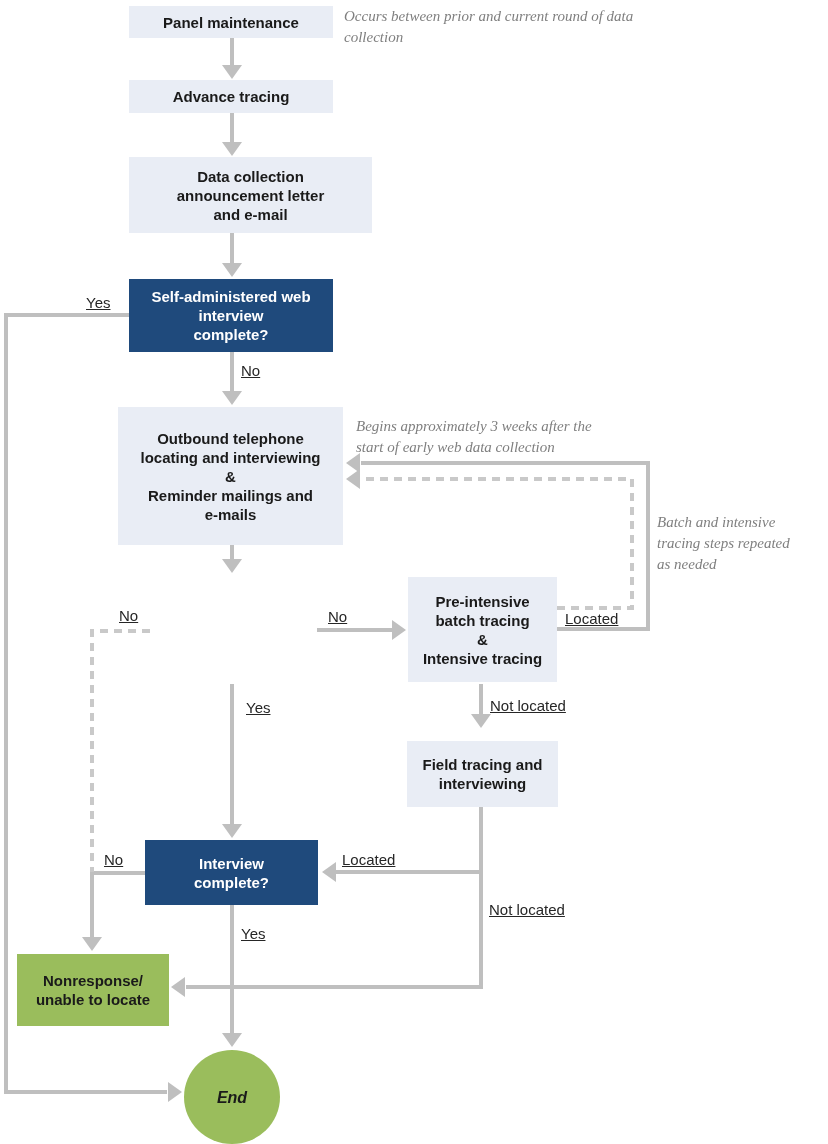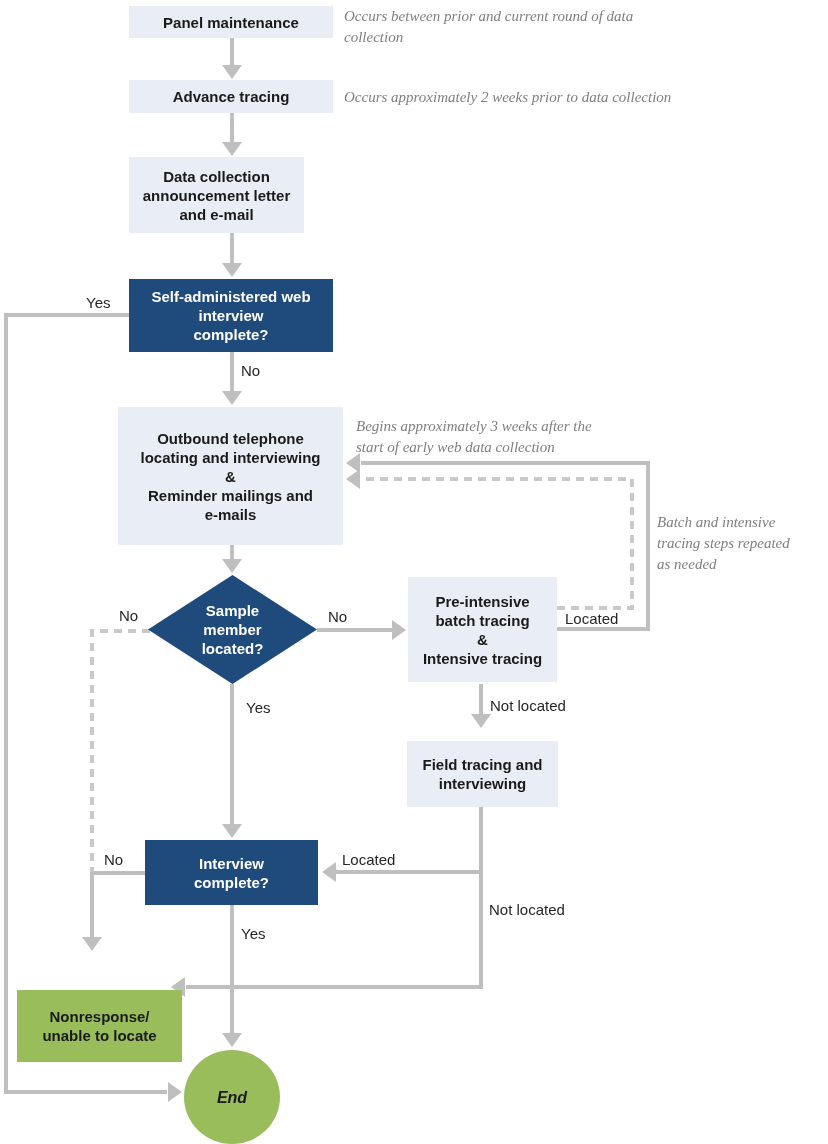--- a/index.html
+++ b/index.html
@@ -19,21 +19,21 @@
   .node--diamond{
     background:var(--box-dark,#1F4A7C);color:#fff;
     clip-path:polygon(50% 0%,100% 50%,50% 100%,0% 50%);
   }
   .node--circle{background:var(--green,#9ABD5C);border-radius:50%;font-size:16px;font-style:italic;}
   .annotation{
     position:absolute;z-index:2;font-style:italic;font-size:15px;line-height:21px;
     color:var(--annotation,#7F7F7F);white-space:pre-line;font-family:Liberation Serif, serif;
   }
   .edge-label{
-    position:absolute;z-index:3;font-size:15px;line-height:17px;color:#262626;white-space:nowrap;
+    position:absolute;z-index:3;font-size:15px;line-height:17px;color:#262626;white-space:nowrap;text-decoration:underline;
   }
 </style>
 </head>
 <body>
 
 <div class="canvas">
 
   <svg class="edges" width="828" height="1144" viewBox="0 0 828 1144">
     <g stroke="#BFBFBF" stroke-width="4" fill="none">
 
@@ -80,58 +80,54 @@
       <polygon points="322,872 336,862 336,882"></polygon>
       <polygon points="171,987 185,977 185,997"></polygon>
       <polygon points="92,951 82,937 102,937"></polygon>
     </g>
   </svg>
 
   <div class="node node--light" style="left:129px;top:80px;width:204px;height:33px;">Advance tracing</div>
 
   <div class="node node--light" style="left:129px;top:6px;width:204px;height:32px;">Panel maintenance</div>
 
-  <div class="node node--light" style="left:129px;top:157px;width:175px;height:76px;">Data collection
+  <div class="node node--light" style="left:129px;top:157px;width:243px;height:76px;">Data collection
 announcement letter
 and e-mail</div>
 
   <div class="node node--dark" style="left:129px;top:279px;width:204px;height:73px;text-align:center;">Self-administered web
 interview
 complete?</div>
 
   <div class="node node--light" style="left:118px;top:407px;width:225px;height:138px;">Outbound telephone
 locating and interviewing
 &amp;
 Reminder mailings and
 e-mails</div>
 
-  <div class="node node--diamond" style="left:148px;top:575px;width:169px;height:109px;">Sample
-member
-located?</div>
 
   <div class="node node--light" style="left:408px;top:577px;width:149px;height:105px;">Pre-intensive
 batch tracing
 &amp;
 Intensive tracing</div>
 
   <div class="node node--light" style="left:407px;top:729px;width:151px;height:66px;margin-top:12px;">Field tracing and
 interviewing</div>
 
   <div class="node node--dark" style="left:145px;top:840px;width:173px;height:65px;">Interview
 complete?</div>
 
-  <div class="node node--green" style="left:17px;top:954px;width:165px;height:72px;margin-top:36px;">Nonresponse/
+  <div class="node node--green" style="left:17px;top:954px;width:152px;height:72px;">Nonresponse/
 unable to locate</div>
 
   <div class="node node--circle" style="left:184px;top:1050px;width:96px;height:94px;">End</div>
 
   <div class="annotation" style="left:344px;top:6px;width:340px;">Occurs between prior and current round of data
 collection</div>
 
-  <div class="annotation" style="left:344px;top:87px;width:430px;">Occurs approximately 2 weeks prior to data collection</div>
 
   <div class="annotation" style="left:356px;top:408px;width:310px;margin-top:8px;">Begins approximately 3 weeks after the
 start of early web data collection</div>
 
   <div class="annotation" style="left:657px;top:512px;width:175px;">Batch and intensive
 tracing steps repeated
 as needed</div>
 
   <div class="edge-label" style="left:86px;top:294px;">Yes</div>
 

